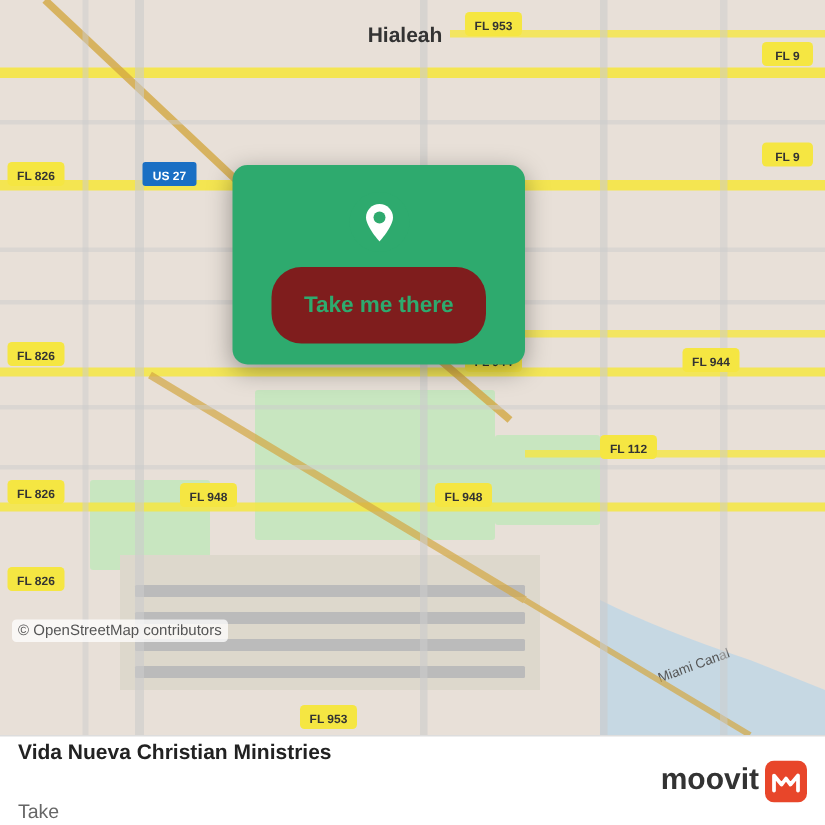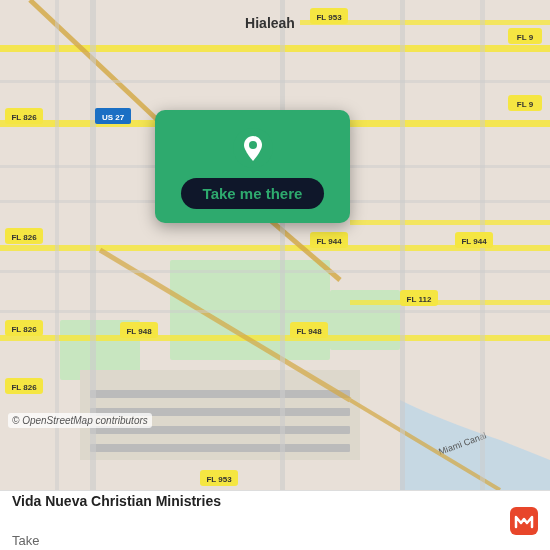--- a/index.html
+++ b/index.html
@@ -44,25 +44,25 @@
       z-index: 10;
     }
 
     .pin-icon {
       width: 40px;
       height: 40px;
       margin-bottom: 10px;
     }
 
     #take-me-there-btn {
-      background: #0f172a;
+      background: #7f1d1d;
       color: #2eaa6e;
       border: none;
       border-radius: 20px;
-      padding: 7px 22px;
+      padding: 17px 22px;
       font-size: 15px;
       font-weight: 600;
       cursor: pointer;
       white-space: nowrap;
     }
 
     
     #bottom-bar {
       width: 550px;
       height: 60px;
@@ -100,21 +100,20 @@
     .copyright {
       position: absolute;
       bottom: 62px;
       left: 8px;
       font-size: 10px;
       color: #555;
       background: rgba(255,255,255,0.75);
       padding: 2px 4px;
       border-radius: 3px;
       z-index: 5;
-      font-style: italic;
     }
 
     
     .moovit-text {
       font-size: 20px;
       font-weight: 700;
       color: #333;
       margin-right: 4px;
     }
 
@@ -238,19 +237,20 @@
 
 </div>
 
 <div id="bottom-bar">
   <div id="location-info">
     <span id="location-name">Vida Nueva Christian Ministries</span>
     <span id="location-city">Take</span>
   </div>
 
   <div id="moovit-logo">
+    <span class="moovit-text">moovit</span>
 
     <svg class="moovit-icon" viewBox="0 0 28 28" xmlns="http://www.w3.org/2000/svg">
       <rect width="28" height="28" rx="6" fill="#e8462a"></rect>
       <path d="M6 20 L6 10 L11 16 L14 12 L17 16 L22 10 L22 20" stroke="white" stroke-width="2.5" fill="none" stroke-linejoin="round" stroke-linecap="round"></path>
     </svg>
   </div>
 </div>
 
 </body></html>

